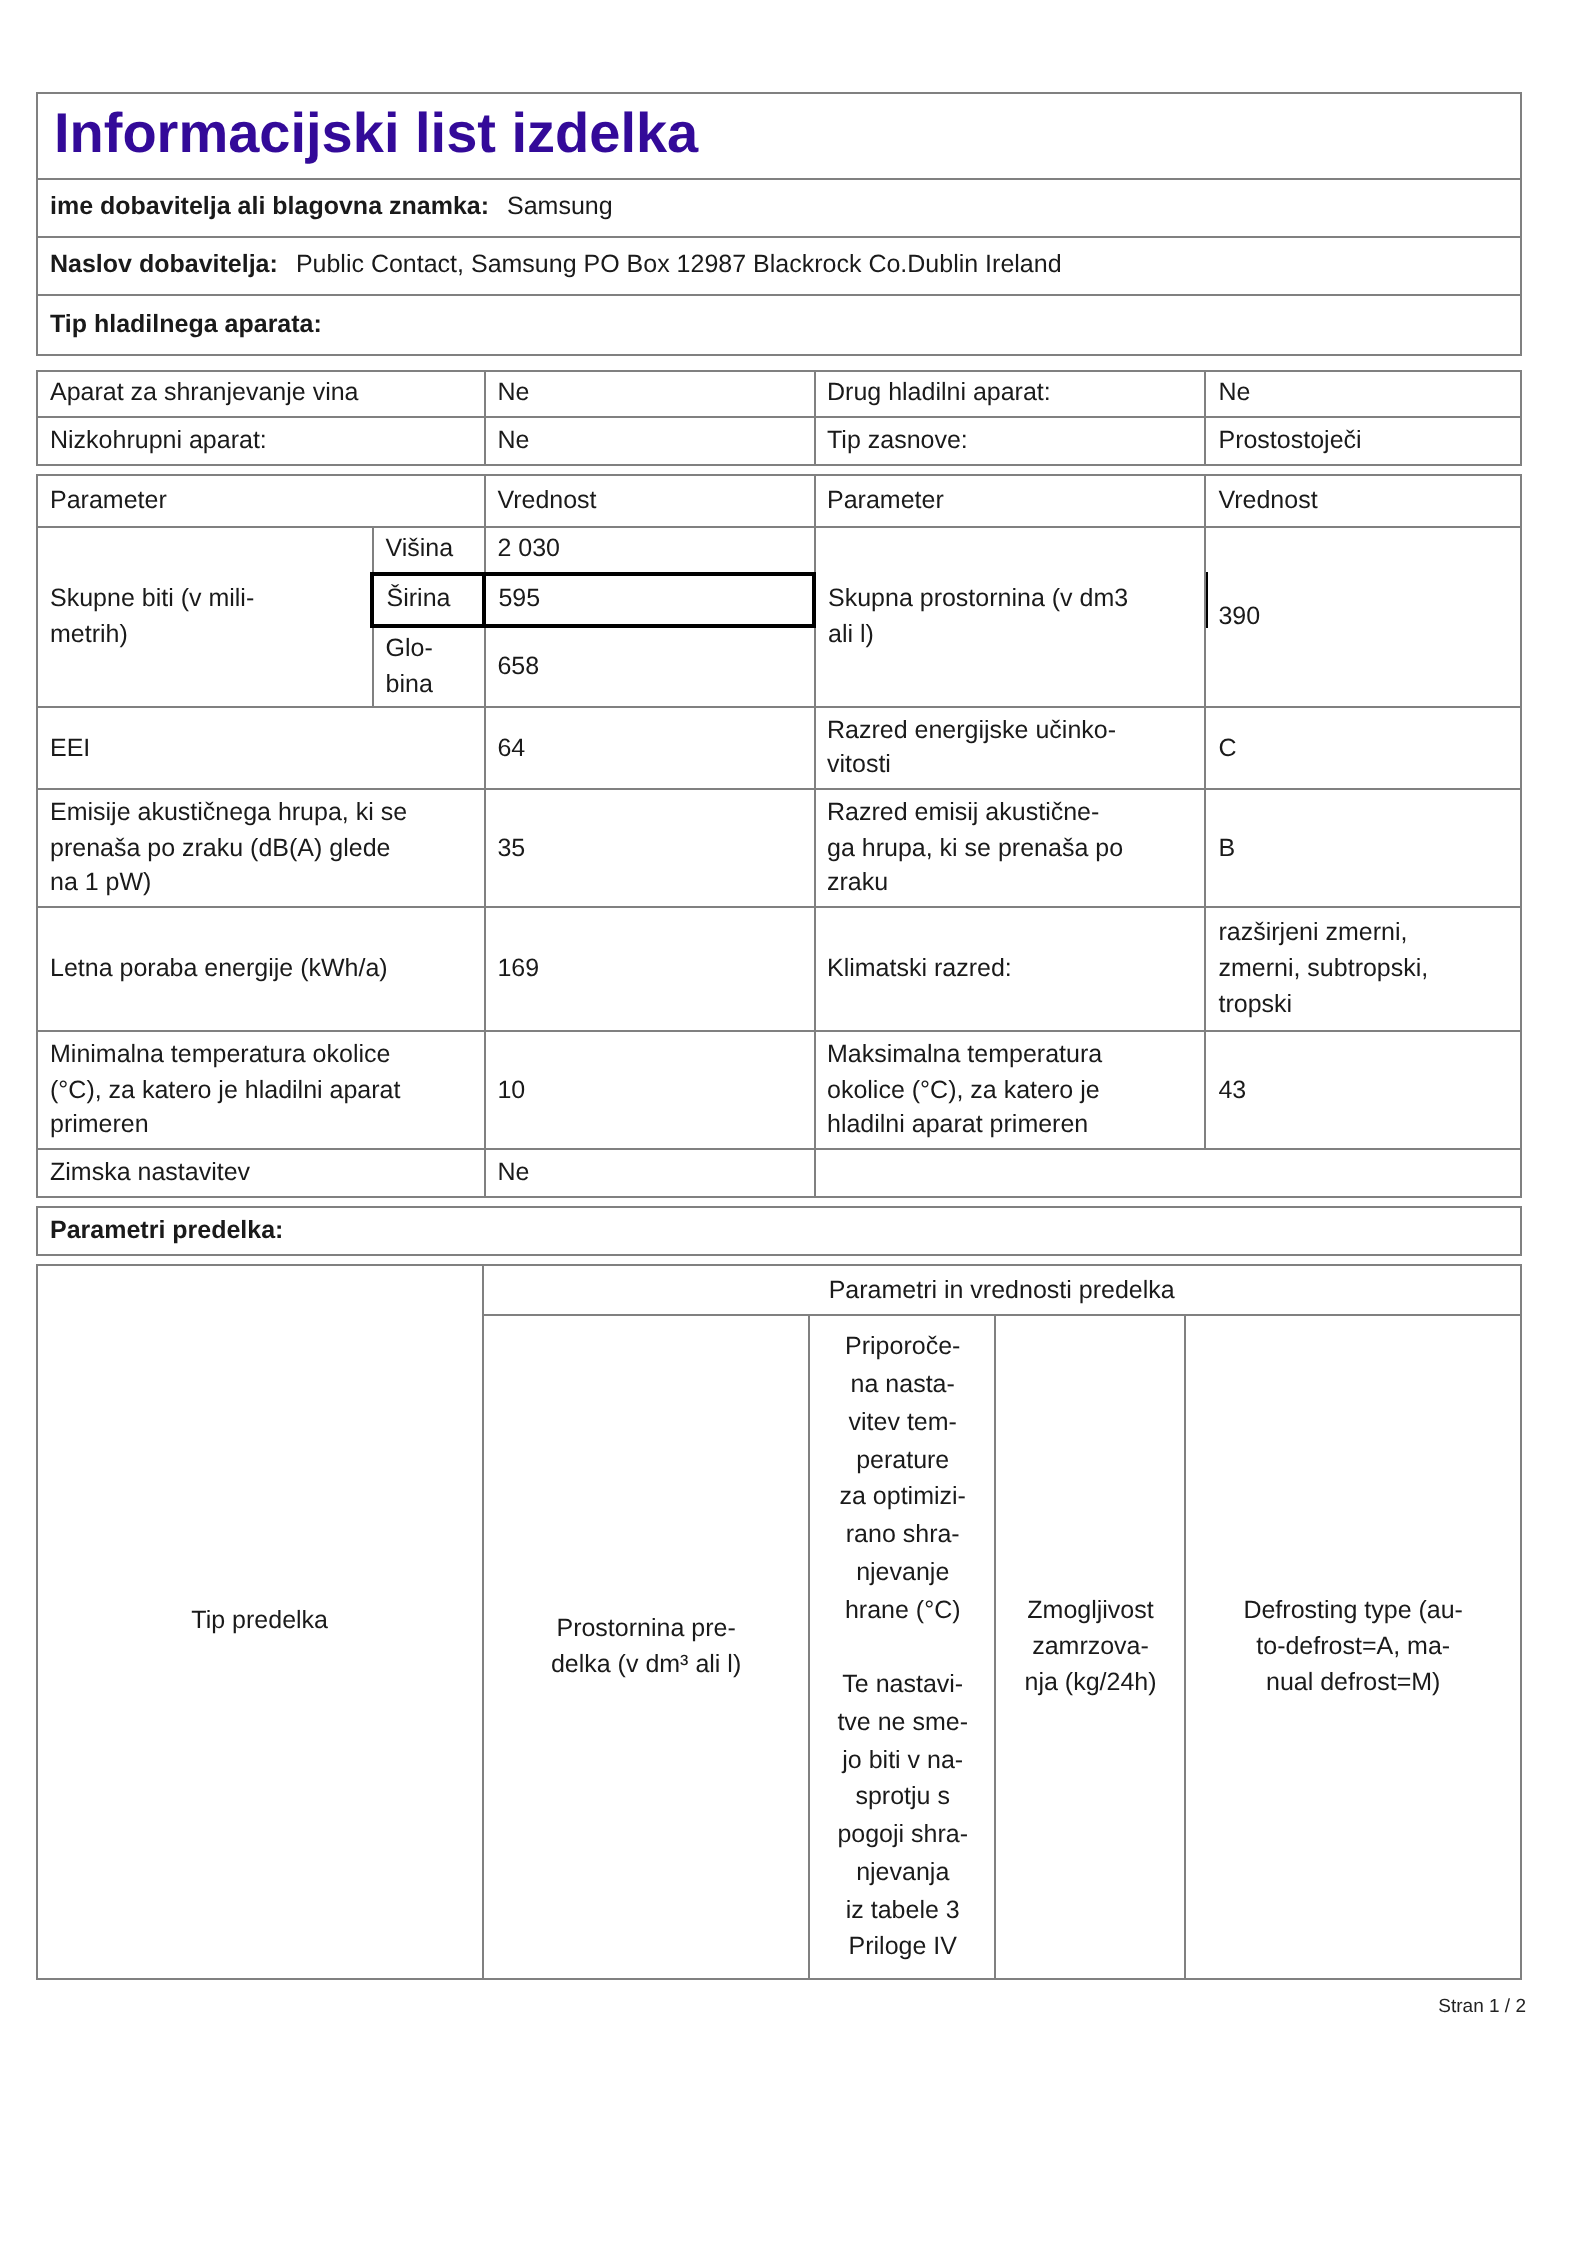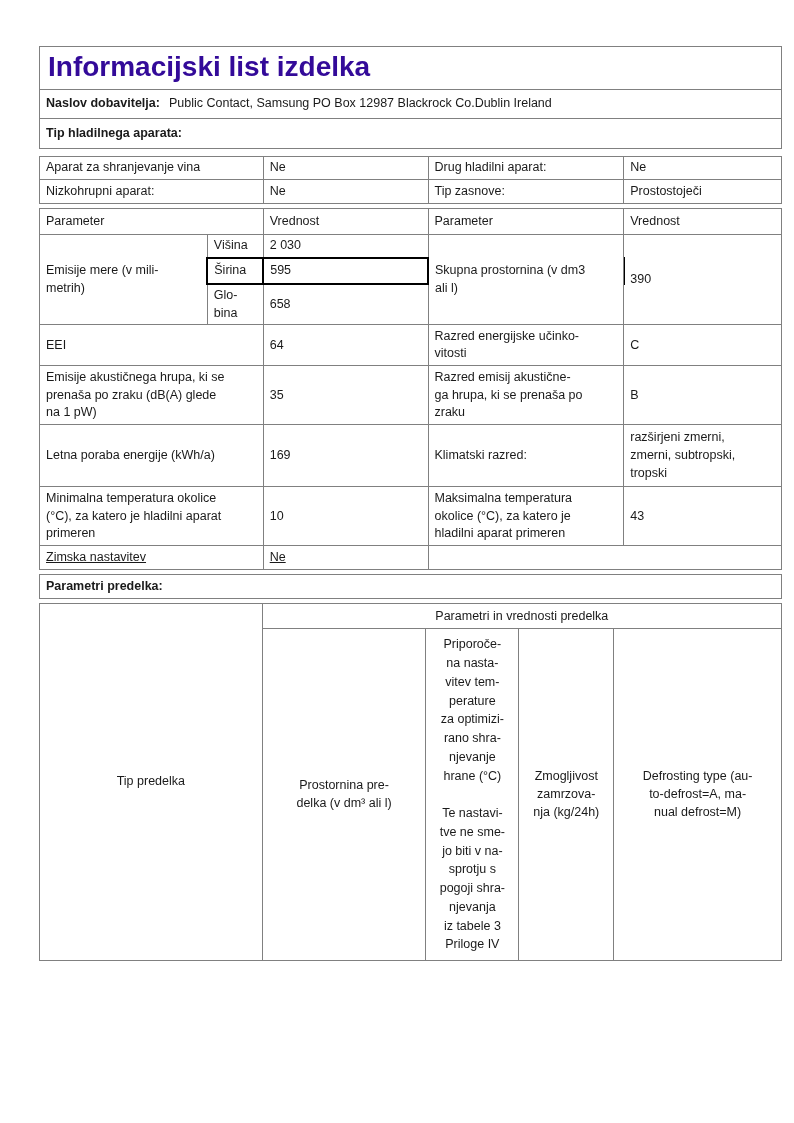--- a/index.html
+++ b/index.html
@@ -8,21 +8,21 @@
     --emphasis_color:#000000;
     --text_color:#1a1a1a;
   }
   html,body{margin:0;padding:0;background:#ffffff;}
   body{
     width:794px;height:1123px;
     font-family:"Liberation Sans", sans-serif;
     font-size:12.5px;line-height:1.42;color:var(--text_color,#1a1a1a);
     position:relative;overflow:hidden;
   }
-  .sheet{position:absolute;left:39px;top:46px;width:747px;}
+  .sheet{position:absolute;left:18px;top:46px;width:747px;}
   table{border-collapse:collapse;table-layout:fixed;width:743px;}
   td{border:1px solid var(--border_color,#808080);padding:2px 6px;vertical-align:middle;overflow:hidden;}
   .pre{white-space:pre-line;}
   .b{font-weight:bold;}
   .val{margin-left:9px;}
   .title-cell{padding:4px 8px 6px 8px;}
   .doc-title{
     color:var(--title_color,#330a99);
     font-size:28px;font-weight:bold;line-height:1.15;
     font-family:"Liberation Sans", sans-serif;
@@ -51,20 +51,25 @@
 
   <table>
     <tbody>
         <tr>
       <td class="title-cell">
         <span class="doc-title">Informacijski list izdelka</span>
       </td>
     </tr>
     <tr style="height:29px;">
       <td>
+        <span class="b">ime dobavitelja ali blagovna znamka:</span><span class="val">Samsung</span>
+      </td>
+    </tr>
+    <tr style="height:29px;">
+      <td>
         <span class="b">Naslov dobavitelja:</span><span class="val">Public Contact, Samsung PO Box 12987 Blackrock Co.Dublin Ireland</span>
       </td>
     </tr>
     <tr style="height:30px;">
       <td>
         <span class="b">Tip hladilnega aparata:</span>
       </td>
     </tr>
   </tbody>
     </table>
@@ -103,21 +108,21 @@
         <col style="width:21.26%">
     </colgroup>
     <tbody>
         <tr style="height:26px;">
       <td colspan="2">Parameter</td>
       <td>Vrednost</td>
       <td>Parameter</td>
       <td>Vrednost</td>
     </tr>
     <tr style="height:23px;">
-      <td rowspan="3" class="pre">Emisije mere (v mili-
+      <td rowspan="3" class="pre">Skupne biti (v mili-
 metrih)</td>
       <td>Višina</td>
       <td>2 030</td>
       <td rowspan="3" class="pre">Skupna prostornina (v dm3
 ali l)</td>
       <td rowspan="3" class="rel"><span>390</span><span class="thickbar"></span></td>
     </tr>
     <tr style="height:26px;">
       <td class="emph">Širina</td>
       <td class="emph">595</td>
@@ -155,21 +160,21 @@
     <tr style="height:59px;">
       <td colspan="2" class="pre">Minimalna temperatura okolice
 (°C), za katero je hladilni aparat
 primeren</td>
       <td>10</td>
       <td class="pre">Maksimalna temperatura
 okolice (°C), za katero je
 hladilni aparat primeren</td>
       <td>43</td>
     </tr>
-    <tr style="height:24px;text-decoration:underline;">
+    <tr style="height:24px;">
       <td colspan="2">Zimska nastavitev</td>
       <td>Ne</td>
       <td colspan="2"></td>
     </tr>
   </tbody>
     </table>
 
   <table class="gap4">
     <tbody>
         <tr style="height:24px;">
@@ -216,14 +221,15 @@
       <td class="c pre">Zmogljivost
 zamrzova-
 nja (kg/24h)</td>
       <td class="c pre">Defrosting type (au-
 to-defrost=A, ma-
 nual defrost=M)</td>
     </tr>
   </tbody>
     </table>
 
+  <div class="footer">Stran 1 / 2</div>
 
 </div>
 
 </body></html>

